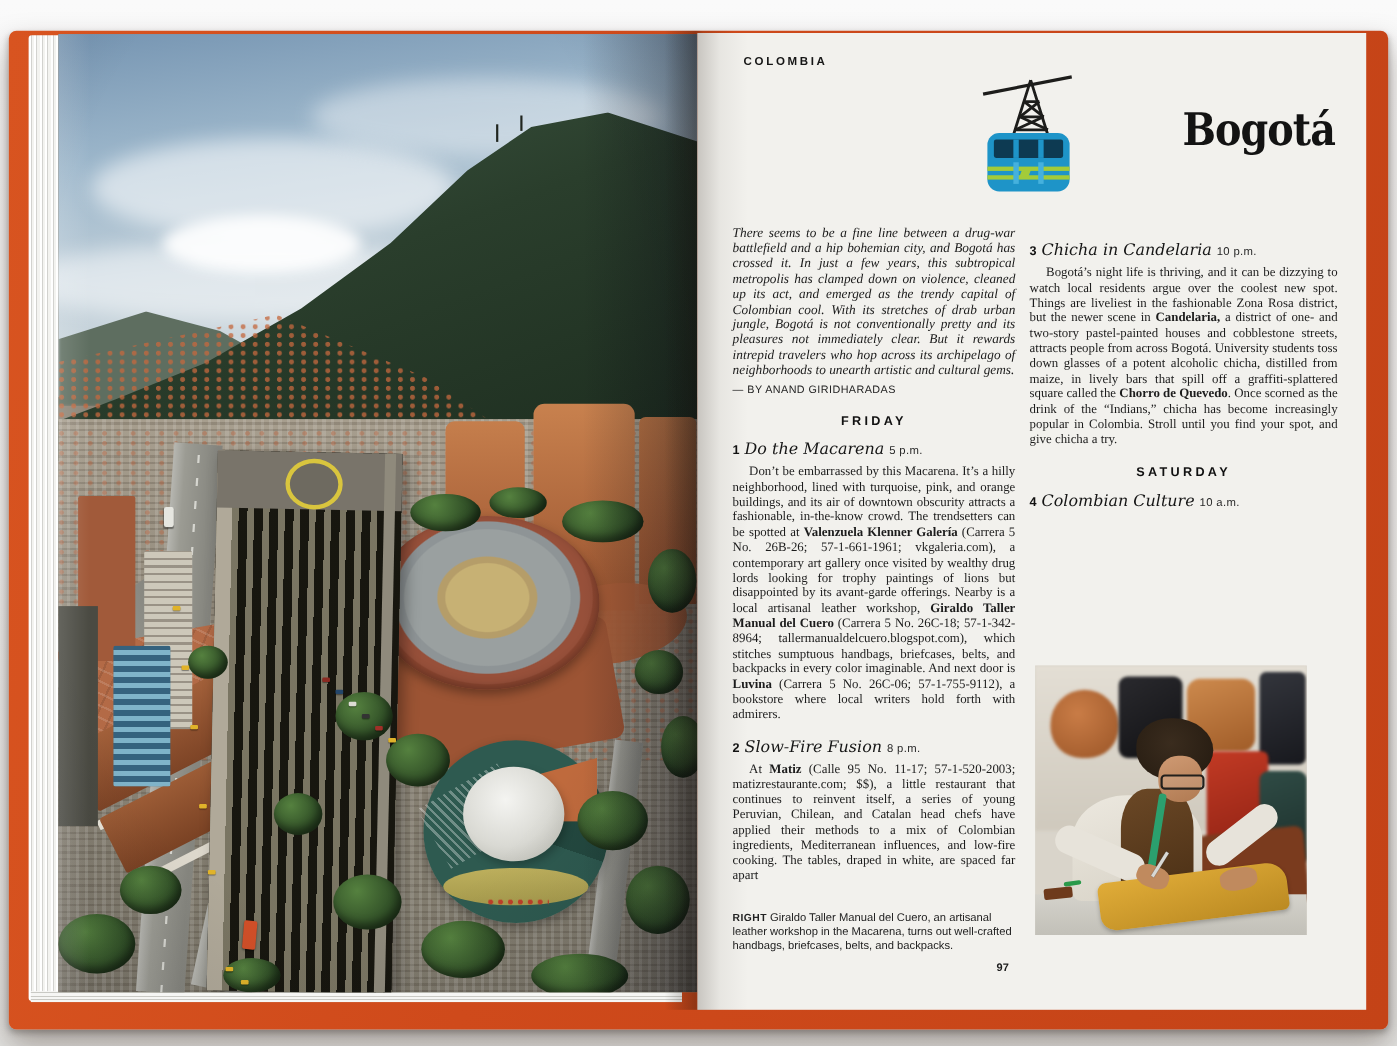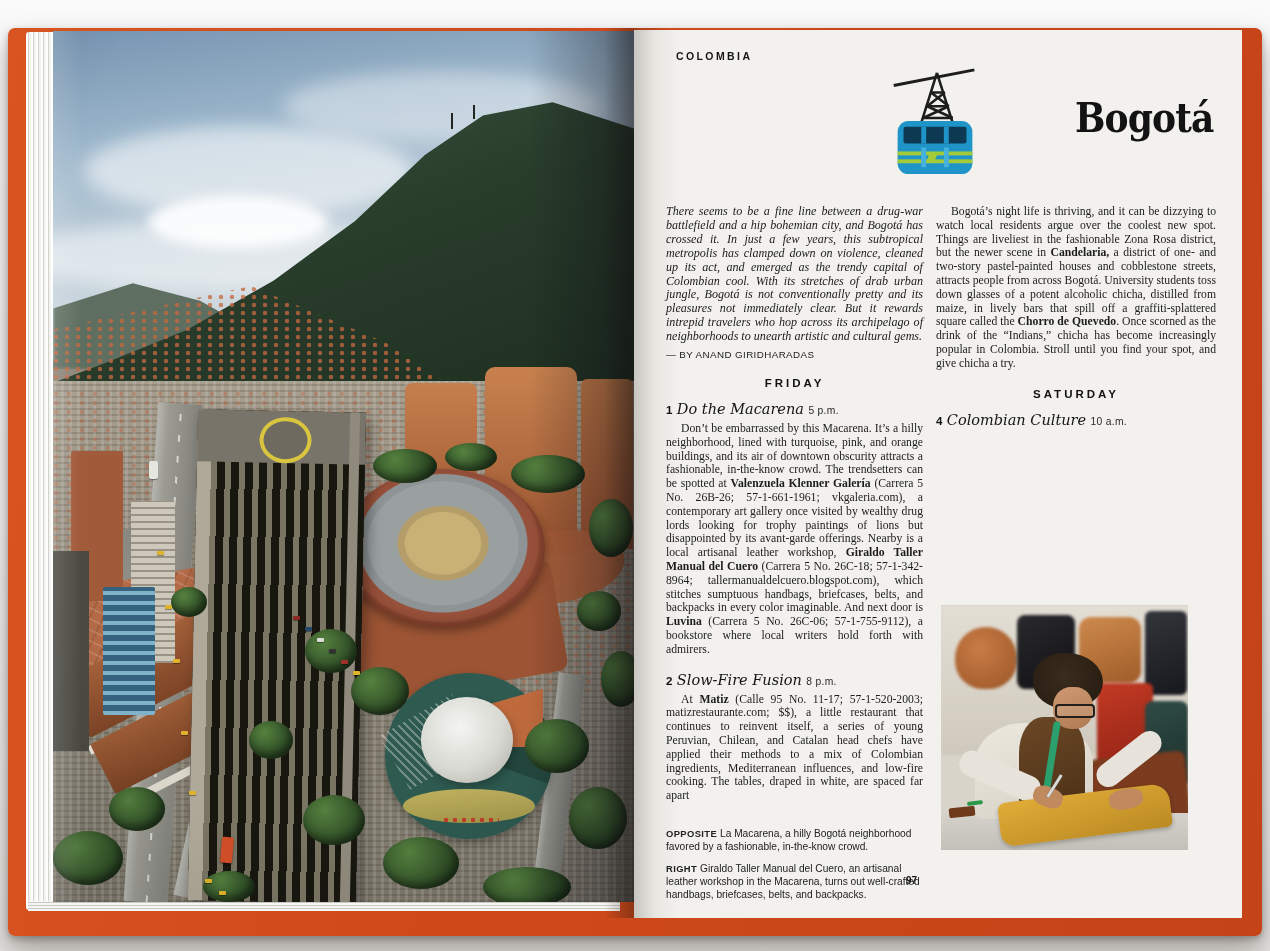--- a/index.html
+++ b/index.html
@@ -255,27 +255,31 @@
           <p class="body-txt indent"><span>Don’t be embarrassed by this Macarena. It’s a hilly neighborhood, lined with turquoise, pink, and orange buildings, and its air of downtown obscurity attracts a fashionable, in-the-know crowd. The trendsetters can be spotted at </span><span class="b">Valenzuela Klenner Galería</span><span> (Carrera 5 No. 26B-26; 57-1-661-1961; vkgaleria.com), a contemporary art gallery once visited by wealthy drug lords looking for trophy paintings of lions but disappointed by its avant-garde offerings. Nearby is a local artisanal leather workshop, </span><span class="b">Giraldo Taller Manual del Cuero</span><span> (Carrera 5 No. 26C-18; 57-1-342-8964; tallermanualdelcuero.blogspot.com), which stitches sumptuous handbags, briefcases, belts, and backpacks in every color imaginable. And next door is </span><span class="b">Luvina</span><span> (Carrera 5 No. 26C-06; 57-1-755-9112), a bookstore where local writers hold forth with admirers.</span></p>
 
           <div class="itemhead">
             <span class="item-num">2</span>
             <span class="item-title">Slow-Fire Fusion</span>
             <span class="item-time">8 p.m.</span>
           </div>
           <p class="body-txt indent"><span>At </span><span class="b">Matiz</span><span> (Calle 95 No. 11-17; 57-1-520-2003; matizrestaurante.com; $$), a little restaurant that continues to reinvent itself, a series of young Peruvian, Chilean, and Catalan head chefs have applied their methods to a mix of Colombian ingredients, Mediterranean influences, and low-fire cooking. The tables, draped in white, are spaced far apart</span></p>
 
           <div style="margin-top:24px;">
-            <p class="caption"><span class="b">OPPOSITE</span><span> La Macarena, a hilly Bogotá neighborhood favored by a fashionable, in-the-know crowd.</span></p>
             <p class="caption"><span class="b">RIGHT</span><span> Giraldo Taller Manual del Cuero, an artisanal leather workshop in the Macarena, turns out well-crafted handbags, briefcases, belts, and backpacks.</span></p>
           </div>
         </div>
 
         <div class="col-r">
 
+          <div class="itemhead">
+            <span class="item-num">3</span>
+            <span class="item-title">Chicha in Candelaria</span>
+            <span class="item-time">10 p.m.</span>
+          </div>
           <p class="body-txt indent"><span>Bogotá’s night life is thriving, and it can be dizzying to watch local residents argue over the coolest new spot. Things are liveliest in the fashionable Zona Rosa district, but the newer scene in </span><span class="b">Candelaria,</span><span> a district of one- and two-story pastel-painted houses and cobblestone streets, attracts people from across Bogotá. University students toss down glasses of a potent alcoholic chicha, distilled from maize, in lively bars that spill off a graffiti-splattered square called the </span><span class="b">Chorro de Quevedo</span><span>. Once scorned as the drink of the “Indians,” chicha has become increasingly popular in Colombia. Stroll until you find your spot, and give chicha a try.</span></p>
 
           <div class="dayhead">SATURDAY</div>
 
           <div class="itemhead" style="margin-top:0;">
             <span class="item-num">4</span>
             <span class="item-title">Colombian Culture</span>
             <span class="item-time">10 a.m.</span>
           </div>
         </div>

